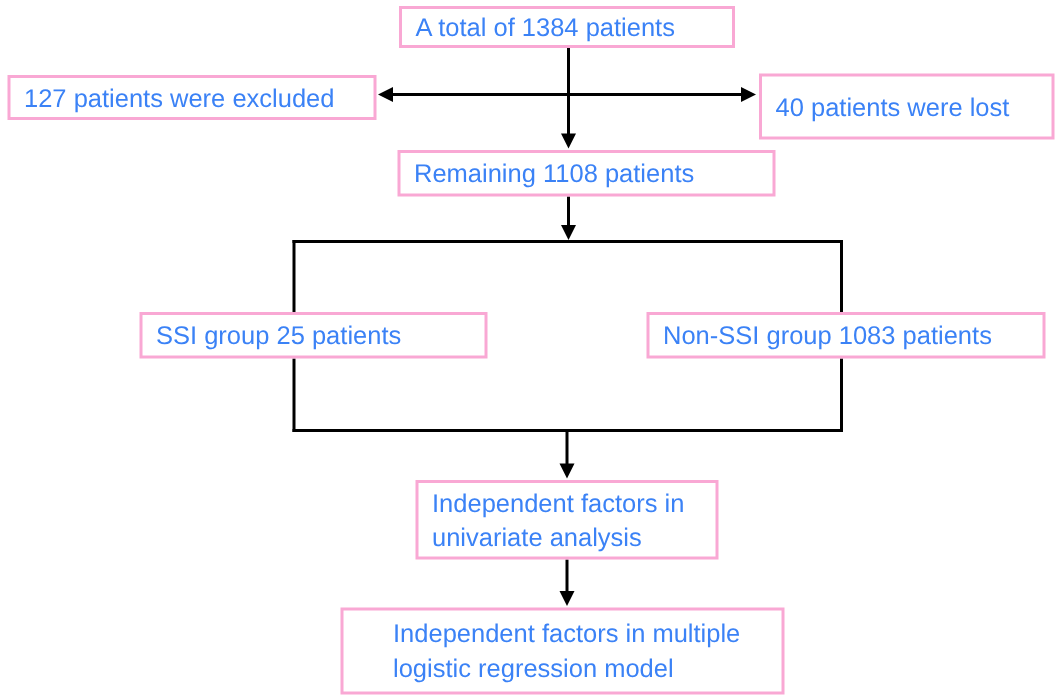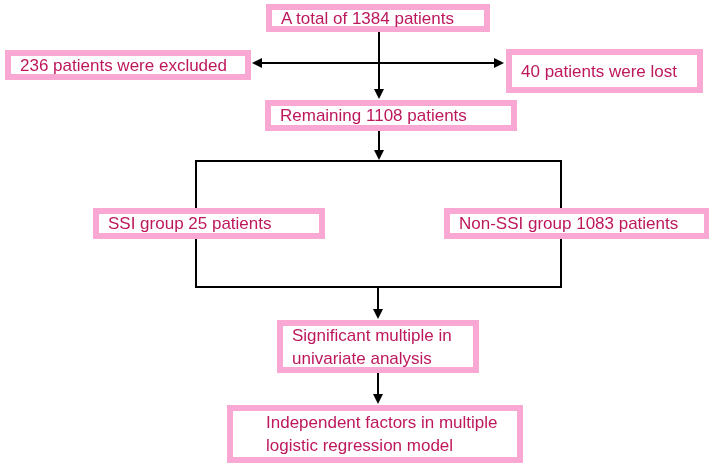--- a/index.html
+++ b/index.html
@@ -19,37 +19,37 @@
     position: absolute;
     left: 0;
     top: 0;
     width: 709px;
     height: 466px;
     pointer-events: none;
   }
   .node {
     position: absolute;
     box-sizing: border-box;
-    border: 6px solid #f9a8d4;
+    border: 2px solid #f9a8d4;
     background: #ffffff;
-    color: #be185d;
+    color: #3b82f6;
     font-size: 17px;
     line-height: 23px;
     display: flex;
     align-items: center;
     padding: 0 6px 0 9px;
     white-space: pre-line;
   }
   
   .node-total       { left: 266px; top: 4px;   width: 224px; height: 28px; }
   .node-excluded    { left: 5px;   top: 50px;  width: 246px; height: 30px; }
   .node-lost        { left: 506px; top: 49px;  width: 197px; height: 44px; }
   .node-remaining   { left: 265px; top: 100px; width: 252px; height: 31px; }
   .node-ssi         { left: 93px;  top: 208px; width: 232px; height: 31px; }
-  .node-nonssi      { left: 444px; top: 208px; width: 266px; height: 31px; }
+  .node-nonssi      { left: 431px; top: 208px; width: 266px; height: 31px; }
   .node-significant { left: 277px; top: 320px; width: 202px; height: 53px; }
   .node-independent { left: 227px; top: 405px; width: 296px; height: 58px; padding-left: 33px; }
 </style>
 </head>
 <body>
 
 <div id="canvas">
 
   <svg id="connectors" viewBox="0 0 709 466" xmlns="http://www.w3.org/2000/svg">
     <g stroke="#000000" stroke-width="2" fill="none">
@@ -87,29 +87,29 @@
       <polygon points="379,160 374,150 384,150"></polygon>
 
       <polygon points="378,319 373,309 383,309"></polygon>
 
       <polygon points="378,404 373,394 383,394"></polygon>
     </g>
   </svg>
 
   <div class="node node-total">A total of 1384 patients</div>
 
-  <div class="node node-excluded">236 patients were excluded</div>
+  <div class="node node-excluded">127 patients were excluded</div>
 
   <div class="node node-lost">40 patients were lost</div>
 
   <div class="node node-remaining">Remaining 1108 patients</div>
 
   <div class="node node-ssi">SSI group 25 patients</div>
 
   <div class="node node-nonssi">Non-SSI group 1083 patients</div>
 
-  <div class="node node-significant">Significant multiple in
+  <div class="node node-significant">Independent factors in
 univariate analysis</div>
 
   <div class="node node-independent">Independent factors in multiple
 logistic regression model</div>
 
 </div>
 
 </body></html>

